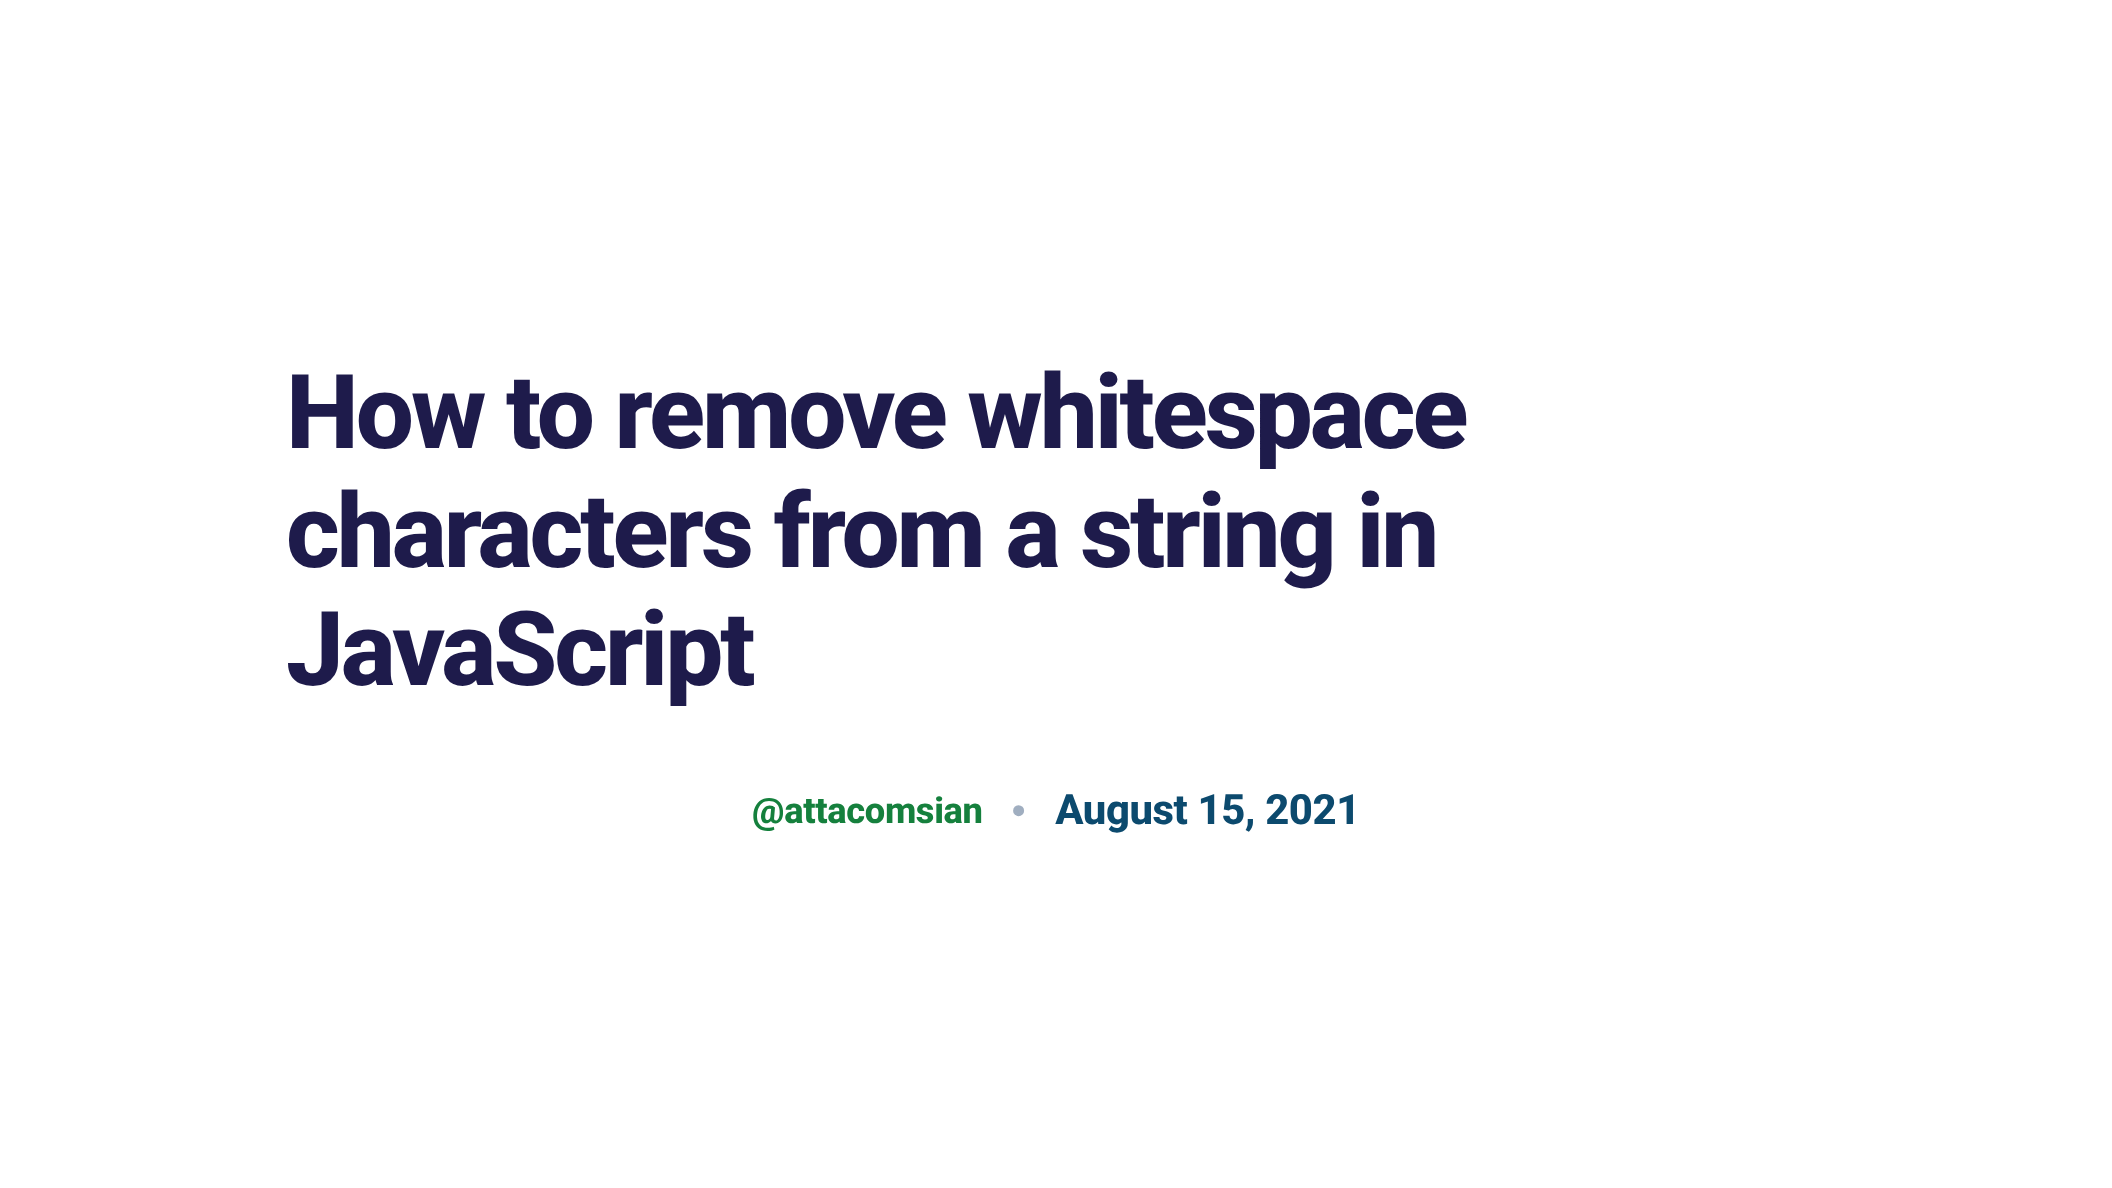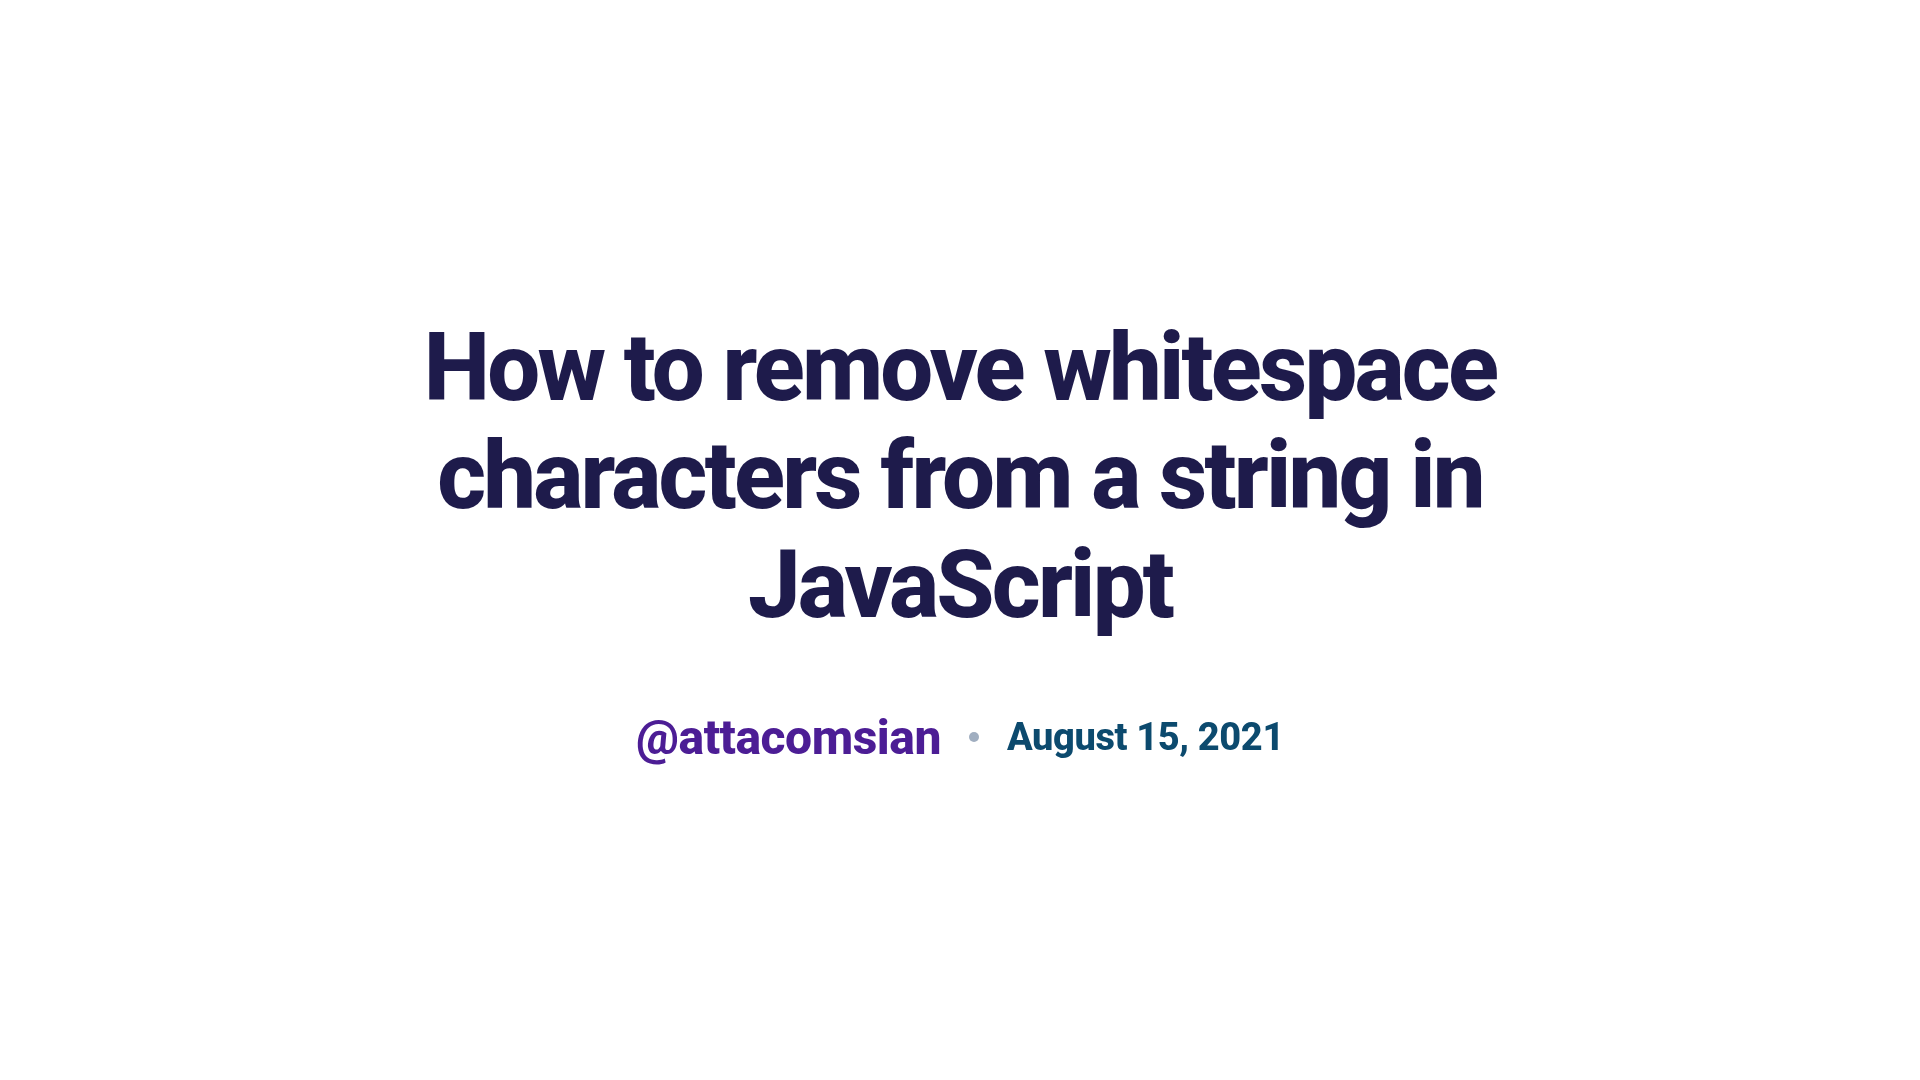--- a/index.html
+++ b/index.html
@@ -25,36 +25,36 @@
       flex-direction: column;
       align-items: center;
       max-width: 1400px;
       width: 100%;
     }
     
     .title {
       color: #1e1b4b;
       font-size: 94px;
       font-weight: 800;
-      text-align: center;
+      text-align: left;
       line-height: 1.15;
       letter-spacing: -0.03em;
       margin-bottom: 70px;
     }
     
     .meta {
       display: flex;
       align-items: center;
       justify-content: center;
       gap: 28px;
     }
     
     .author {
-      color: #4c1d95;
-      font-size: 48px;
+      color: #15803d;
+      font-size: 33px;
       font-weight: 800;
       letter-spacing: -0.01em;
     }
     
     .separator {
       width: 10px;
       height: 10px;
       background-color: #a0aec0;
       border-radius: 50%;
     }

